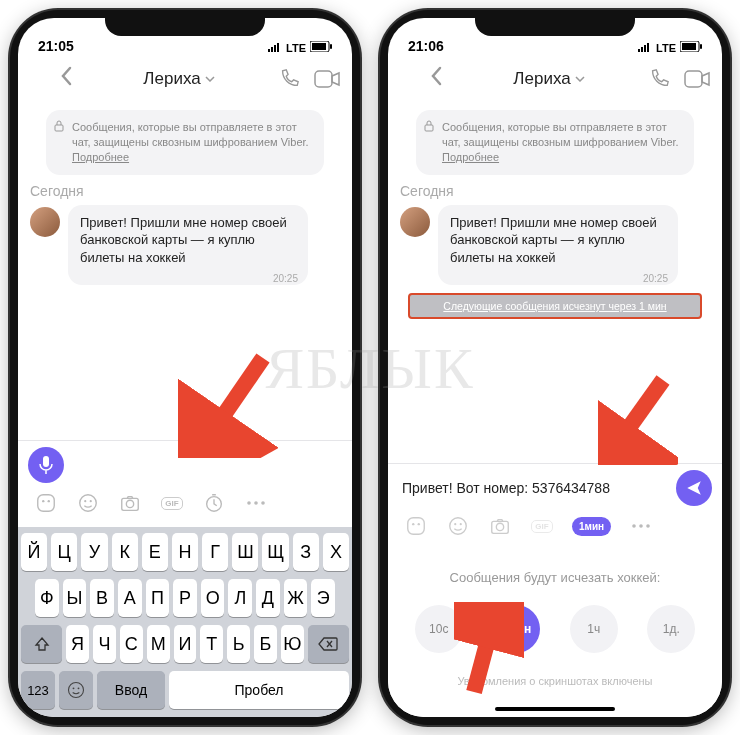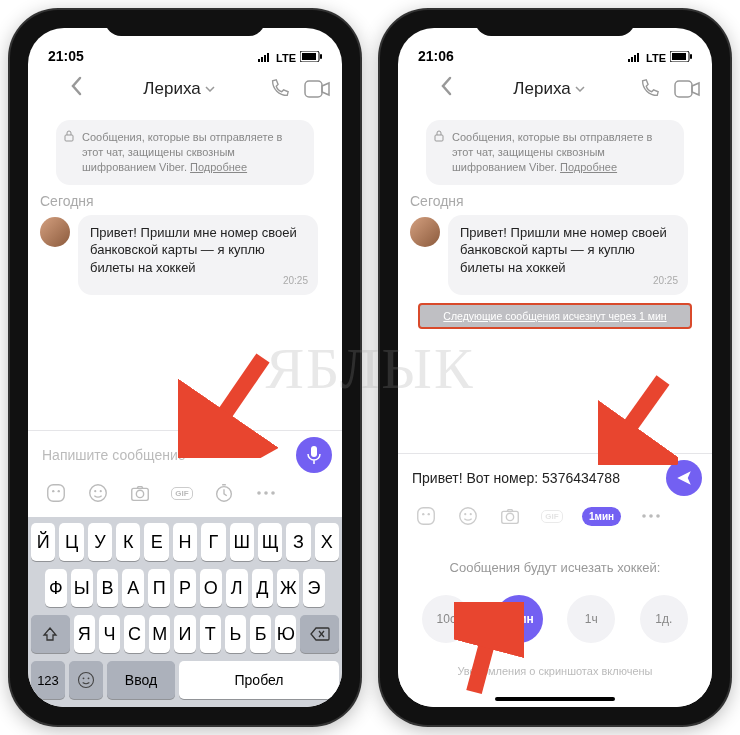--- a/index.html
+++ b/index.html
@@ -11,21 +11,21 @@
     display: flex;
     gap: 20px;
     padding: 10px;
     position: relative;
   }
   .phone {
     width: 350px;
     height: 715px;
     background: #111;
     border-radius: 48px;
-    padding: 18px;
+    padding: 8px;
     position: relative;
     box-shadow: 0 0 0 2px #333, 0 4px 20px rgba(0,0,0,0.3);
   }
   .screen {
     width: 100%;
     height: 100%;
     background: #fff;
     border-radius: 36px;
     overflow: hidden;
     position: relative;
@@ -109,21 +109,21 @@
     border-radius: 14px;
     padding: 9px 12px;
     font-size: 13px;
     color: #222;
     line-height: 1.35;
     position: relative;
     max-width: 240px;
   }
   .msg-time {
     position: absolute;
-    bottom: 8px;
+    bottom: 0;
     right: 10px;
     font-size: 10px;
     color: #aaa;
   }
   .disappear-banner {
     background: #bfbfc3;
     color: #fff;
     font-size: 10.5px;
     padding: 5px 10px;
     border-radius: 4px;
@@ -332,21 +332,20 @@
         <div class="bubble">
           <span>Привет! Пришли мне номер своей банковской карты — я куплю билеты на хоккей</span>
           <div style="height:10px"></div>
           <span class="msg-time">20:25</span>
         </div>
       </div>
     </div>
 
     <div class="input-area">
       <div class="input-row">
-        <input class="composer" placeholder="Напишите сообщение" style="">
         <div class="voice-btn">
           <svg width="16" height="20" viewBox="0 0 16 20">
               <rect x="5" y="1" width="6" height="11" rx="3" fill="#fff"></rect>
               <path d="M2 9 a6 6 0 0 0 12 0 M8 15 v4" stroke="#fff" stroke-width="1.5" fill="none"></path>
             </svg>
         </div>
       </div>
       <div class="icon-strip">
         <div class="strip-icon">
             <svg width="22" height="22" viewBox="0 0 24 24">

